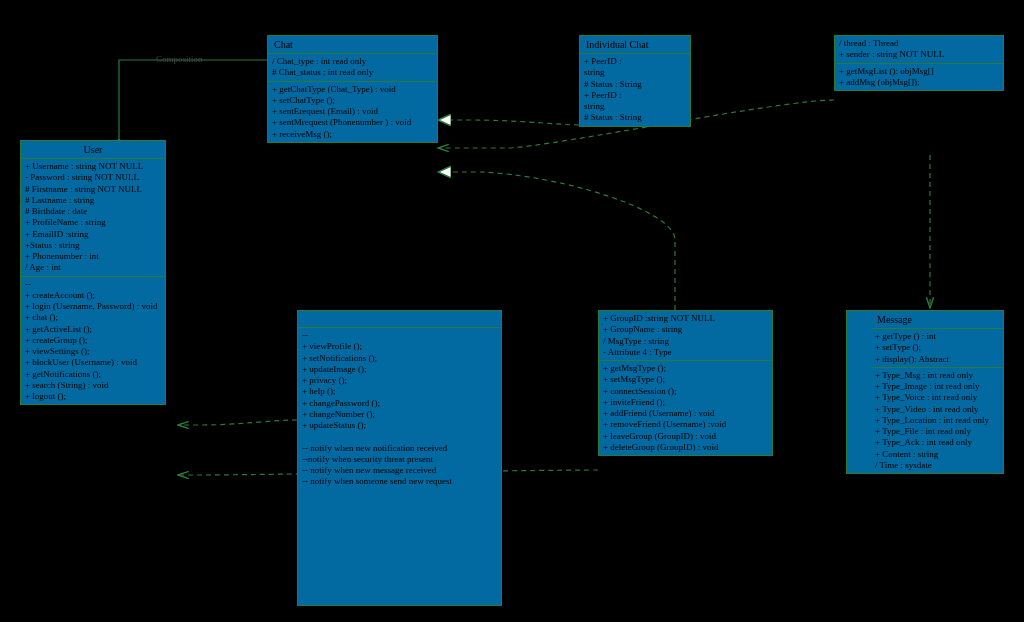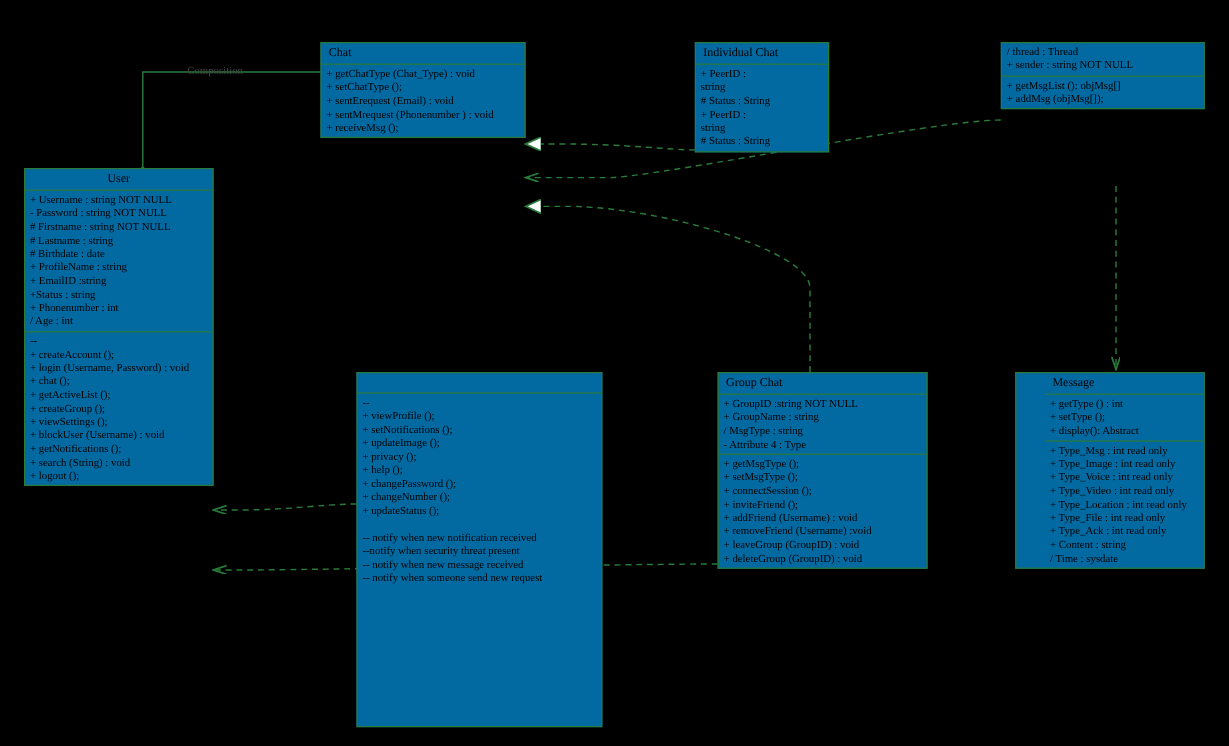--- a/index.html
+++ b/index.html
@@ -77,21 +77,21 @@
 
   <path d="M297,420 C270,420 240,425 200,425 L178,425" stroke="#2a7a3a" stroke-width="1.2" fill="none" stroke-dasharray="5,4" marker-end="url(#arrow)"></path>
 
   <path d="M598,470 C520,470 260,475 200,475 L178,475" stroke="#2a7a3a" stroke-width="1.2" fill="none" stroke-dasharray="5,4" marker-end="url(#arrow)"></path>
 
   <path d="M930,155 L930,230 C930,260 930,290 930,308" stroke="#2a7a3a" stroke-width="1.2" fill="none" stroke-dasharray="5,4" marker-end="url(#arrow)"></path>
 </svg>
 
 <div class="faded-label" style="left:156px; top:54px;">Composition</div>
 
-<div class="class-box" style="left:20px; top:140px; width:158px;">
+<div class="class-box" style="left:20px; top:140px; width:146px;">
   <div class="class-title">User</div>
   <div class="class-section" id="user-attrs">
       <div>+ Username   : string  NOT NULL</div>
       <div>- Password   : string  NOT NULL</div>
       <div># Firstname    : string  NOT NULL</div>
       <div># Lastname         : string</div>
       <div># Birthdate          : date</div>
       <div>+ ProfileName   : string</div>
       <div>+ EmailID       :string</div>
       <div>+Status            : string</div>
@@ -108,20 +108,24 @@
       <div>+ viewSettings  ();</div>
       <div>+ blockUser  (Username)  : void</div>
       <div>+ getNotifications  ();</div>
       <div>+ search  (String) : void</div>
       <div>+ logout ();</div>
     </div>
 </div>
 
 <div class="class-box" style="left:267px; top:35px; width:171px;">
   <div class="class-title" style="text-align:left; padding-left:6px;">Chat</div>
+  <div class="class-section" id="chat-attrs">
+      <div>/ Chat_type   : int read only</div>
+      <div># Chat_status  : int read only</div>
+    </div>
   <div class="class-section" id="chat-ops">
       <div>+ getChatType   (Chat_Type) : void</div>
       <div>+ setChatType   ();</div>
       <div>+ sentErequest   (Email)  : void</div>
       <div>+ sentMrequest   (Phonenumber  ) : void</div>
       <div>+ receiveMsg  ();</div>
     </div>
 </div>
 
 <div class="class-box" style="left:579px; top:35px; width:112px;">
@@ -161,21 +165,20 @@
       <div>+ updateStatus   ();</div>
       <div>&nbsp;</div>
       <div>-- notify when new notification  received</div>
       <div>--notify when security threat  present</div>
       <div>-- notify when new message  received</div>
       <div>-- notify when someone  send new request</div>
     </div>
 </div>
 
 <div class="class-box" style="left:598px; top:310px; width:175px;">
-  <div class="class-title" style="text-align:left; padding-left:6px;">Group Chat</div>
   <div class="class-section" id="grp-attrs">
       <div>+ GroupID :string NOT NULL</div>
       <div>+ GroupName  : string</div>
       <div>/ MsgType  : string</div>
       <div>- Attribute  4 : Type</div>
     </div>
   <div class="class-section" id="grp-ops">
       <div>+ getMsgType   ();</div>
       <div>+ setMsgType   ();</div>
       <div>+ connectSession   ();</div>

